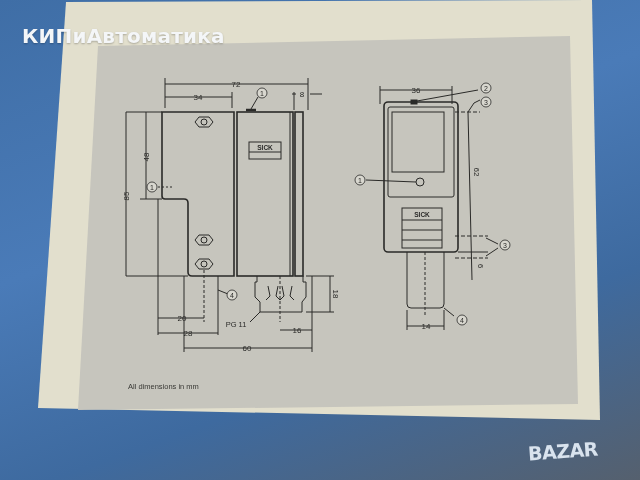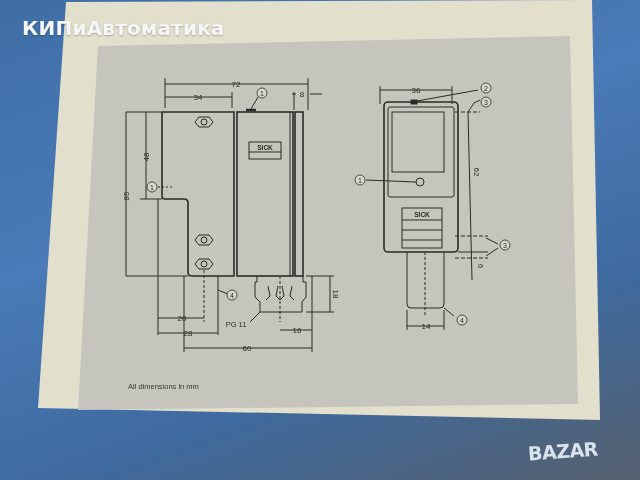--- a/index.html
+++ b/index.html
@@ -8,21 +8,21 @@
     background: linear-gradient(160deg, #3f6ea6 0%, #4a7bb8 40%, #3e6a9f 70%, #55606e 100%);
     font-family: "Liberation Sans", sans-serif;
   }
   .paper {
     position: absolute; left: 0; top: 0; width: 564px; height: 480px;
   }
   .paper-shape {
     position: absolute; left: 0; top: 0;
   }
   .watermark {
-    position: absolute; left: 22px; top: 16px;
+    position: absolute; left: 22px; top: 24px;
     font-family: "DejaVu Sans", sans-serif; font-weight: bold;
     font-size: 20px; color: #f4f6f8; letter-spacing: 0.2px;
     text-shadow: 0 1px 2px rgba(0,0,0,0.25);
   }
   .bazar {
     position: absolute; left: 528px; top: 440px;
     font-family: "DejaVu Sans", sans-serif; font-weight: bold;
     font-size: 19px; color: #d9e3ee; letter-spacing: -0.5px;
     transform: rotate(-4deg);
   }

